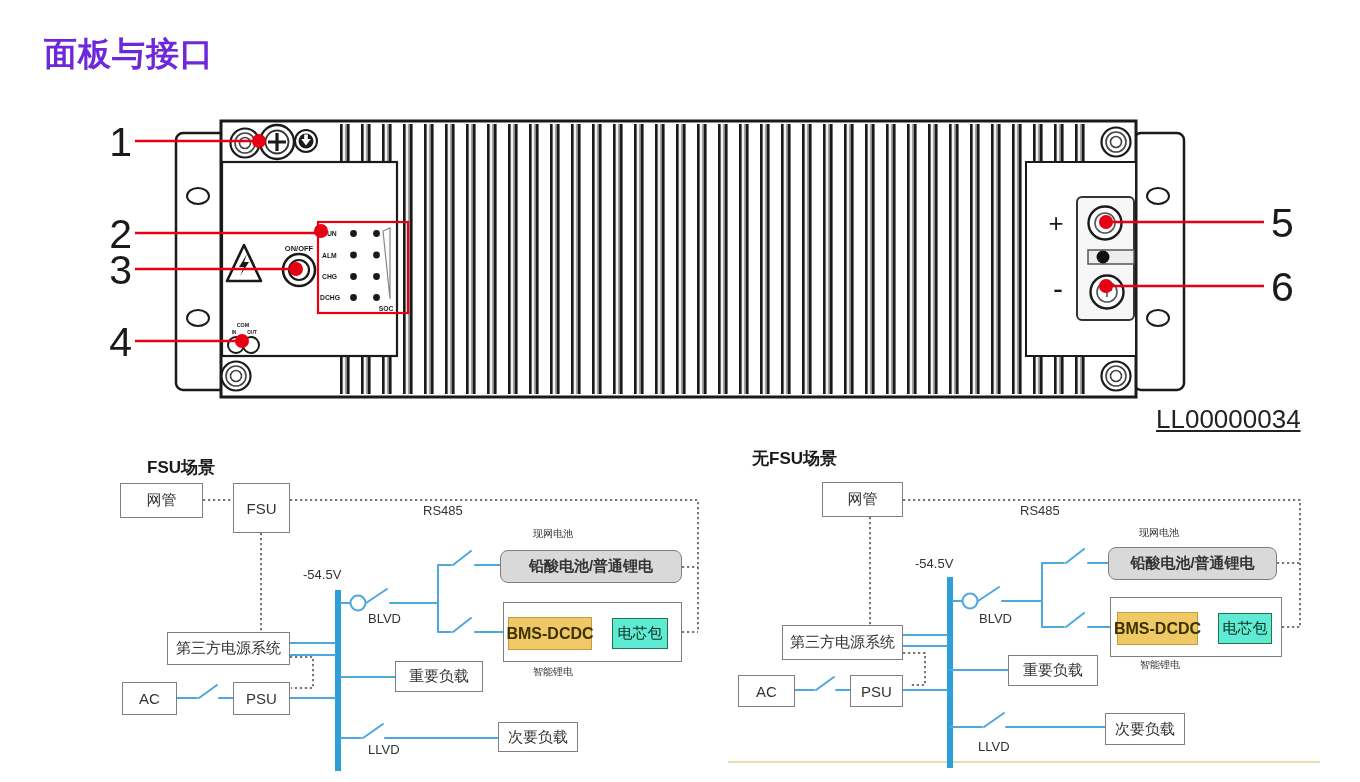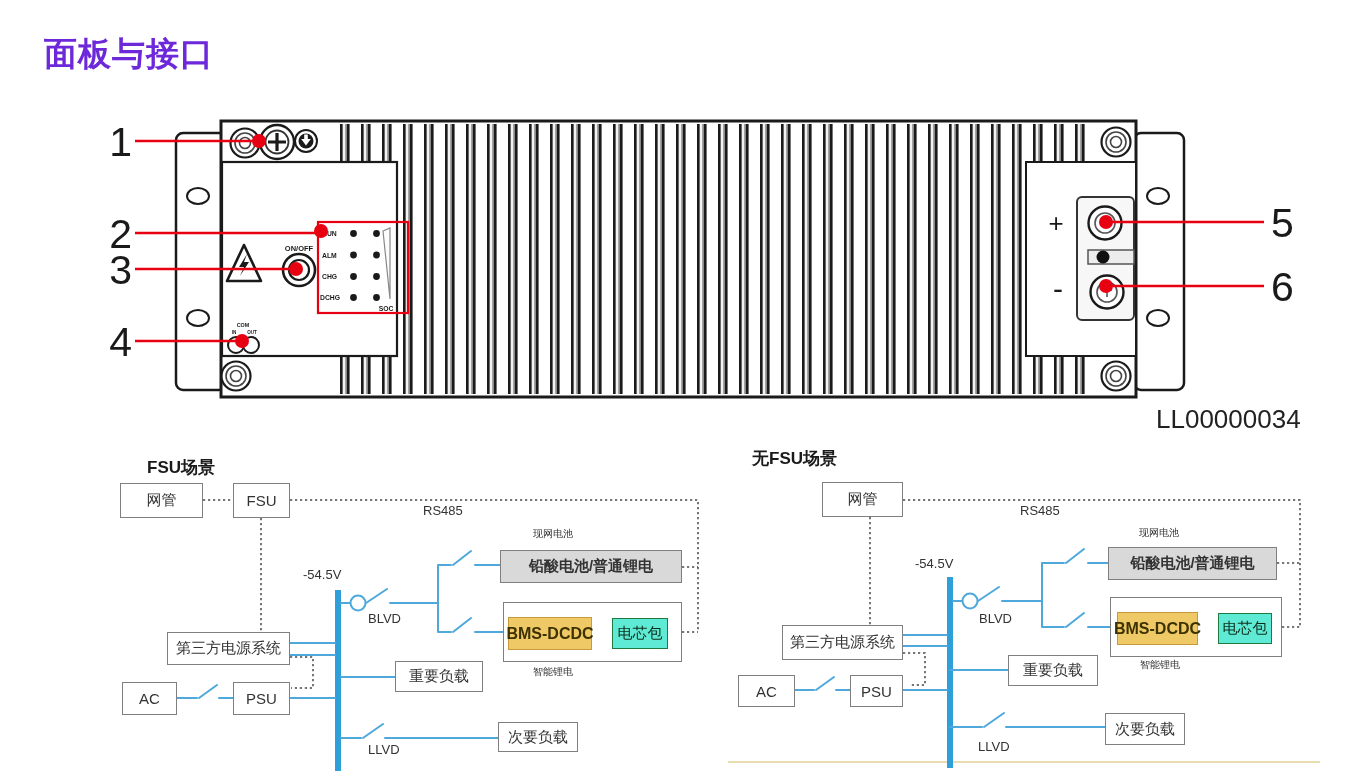--- a/index.html
+++ b/index.html
@@ -1,40 +1,40 @@
 <!DOCTYPE html>
 <html><head>
 <meta charset="utf-8">
 <style>
   html,body{margin:0;padding:0;background:#fff;}
   .page{position:relative;width:1360px;height:782px;background:#fff;overflow:hidden;
         font-family:"Liberation Sans","DejaVu Sans",sans-serif;color:#1a1a1a;}
   .page-title{position:absolute;left:36px;top:10px;font-size:33px;font-weight:700;letter-spacing:1px;color:#6d28d9;margin-left:8px;}
   .device-svg{position:absolute;left:0;top:0;width:1360px;height:440px;}
   .device-svg text{font-family:"Liberation Sans","DejaVu Sans",sans-serif;}
-  .figure-code{position:absolute;left:1156px;top:404px;font-size:26px;color:#222;}
+  .figure-code{position:absolute;left:1156px;top:404px;font-size:26px;color:#222;text-decoration:underline;}
   .callout-num{font-size:41px;fill:#1a1a1a;}
   .tiny-label{font-size:7.5px;font-weight:700;fill:#1a1a1a;}
   .led-label{font-size:6.8px;font-weight:700;fill:#1a1a1a;}
   .micro-label{font-size:5.4px;font-weight:700;fill:#1a1a1a;}
   .micro-label2{font-size:4.6px;font-weight:700;fill:#1a1a1a;}
   .term-sign{font-size:26px;fill:#1a1a1a;}
   .term-sign.minus{font-size:30px;}
   
   .diagram{position:absolute;width:610px;height:342px;}
   .diagram-title{position:absolute;font-size:17px;font-weight:700;color:#1a1a1a;white-space:nowrap;}
   .wires{position:absolute;left:0;top:0;width:610px;height:342px;}
   .wires .dot{fill:none;stroke:#4a4a4a;stroke-width:1.5;stroke-dasharray:2.2 2.8;}
   .wires .blu{fill:none;stroke:#4FA8DC;stroke-width:2;stroke-linecap:round;}
   .wires .bus{fill:none;stroke:#2E9FD9;stroke-width:6;}
   .wires .hl{fill:none;stroke:#E9DCAE;stroke-width:2;}
   .dbox{position:absolute;display:flex;align-items:center;justify-content:center;
         background:#fff;border:1.6px solid #7f7f7f;font-size:15px;color:#333;
         white-space:nowrap;box-sizing:border-box;}
-  .dbox.gray{background:#D9D9D9;font-weight:600;color:#333;}
+  .dbox.gray{background:#D9D9D9;font-weight:600;color:#333;border-radius:8px;}
   .dbox.outer{background:#fff;border:1.8px solid #7f7f7f;}
   .dbox.bms{background:#EFC966;border:1.6px solid #C79B3C;font-size:16px;font-weight:700;color:#3d3100;}
   .dbox.cell{background:#5eead4;border:1.6px solid #1E7A40;font-size:15px;font-weight:400;color:#0b2d18;}
   .dlabel{position:absolute;font-size:13px;color:#333;white-space:nowrap;}
   .dlabel.cn{font-size:10px;}
 </style>
 </head>
 <body>
 
 <div class="page">
@@ -196,21 +196,21 @@
       <path class="dot" d="M582,127 H598"></path>
       <path class="dot" d="M582,192 H598"></path>
       <path class="dot" d="M161,78 V192"></path>
       <path class="dot" d="M190,217 H213 V248 H191"></path>
       <path class="bus" d="M238,150 V331"></path>
       <path class="blu" d="M241,163 H250 M290,163 H338 M338,125 V192 M338,125 H351 M375,125 H400 M338,192 H351 M375,192 H403 M492,193 H512 M190,203 H235 M190,215 H235 M77,258 H97 M119,258 H133 M190,258 H235 M241,237 H295 M241,298 H261 M285,298 H398"></path>
       <path class="blu" d="M266,163 L287,149 M353,125 L371,111 M353,192 L371,178 M99,258 L117,245 M263,298 L283,284"></path>
       <circle class="blu" cx="258" cy="163" r="7.5" fill="#fff"></circle>
     </svg>
     <div class="dbox" style="left:20px;top:43px;width:83px;height:35px;">网管</div>
-    <div class="dbox" style="left:133px;top:43px;width:57px;height:35px;">FSU</div>
+    <div class="dbox" style="left:133px;top:43px;width:57px;height:50px;">FSU</div>
     <div class="dlabel" style="left:323px;top:63px;width:66px;">RS485</div>
     <div class="dlabel cn" style="left:433px;top:87px;width:110px;">现网电池</div>
     <div class="dbox gray" style="left:400px;top:110px;width:182px;height:33px;">铅酸电池/普通锂电</div>
     <div class="dlabel" style="left:203px;top:127px;width:54px;">-54.5V</div>
     <div class="dbox outer" style="left:403px;top:162px;width:179px;height:60px;"></div>
     <div class="dbox bms" style="left:408px;top:177px;width:84px;height:33px;">BMS-DCDC</div>
     <div class="dbox cell" style="left:512px;top:178px;width:56px;height:31px;">电芯包</div>
     <div class="dlabel" style="left:268px;top:171px;width:44px;">BLVD</div>
     <div class="dbox" style="left:67px;top:192px;width:123px;height:33px;">第三方电源系统</div>
     <div class="dlabel cn" style="left:433px;top:225px;width:110px;">智能锂电</div>

